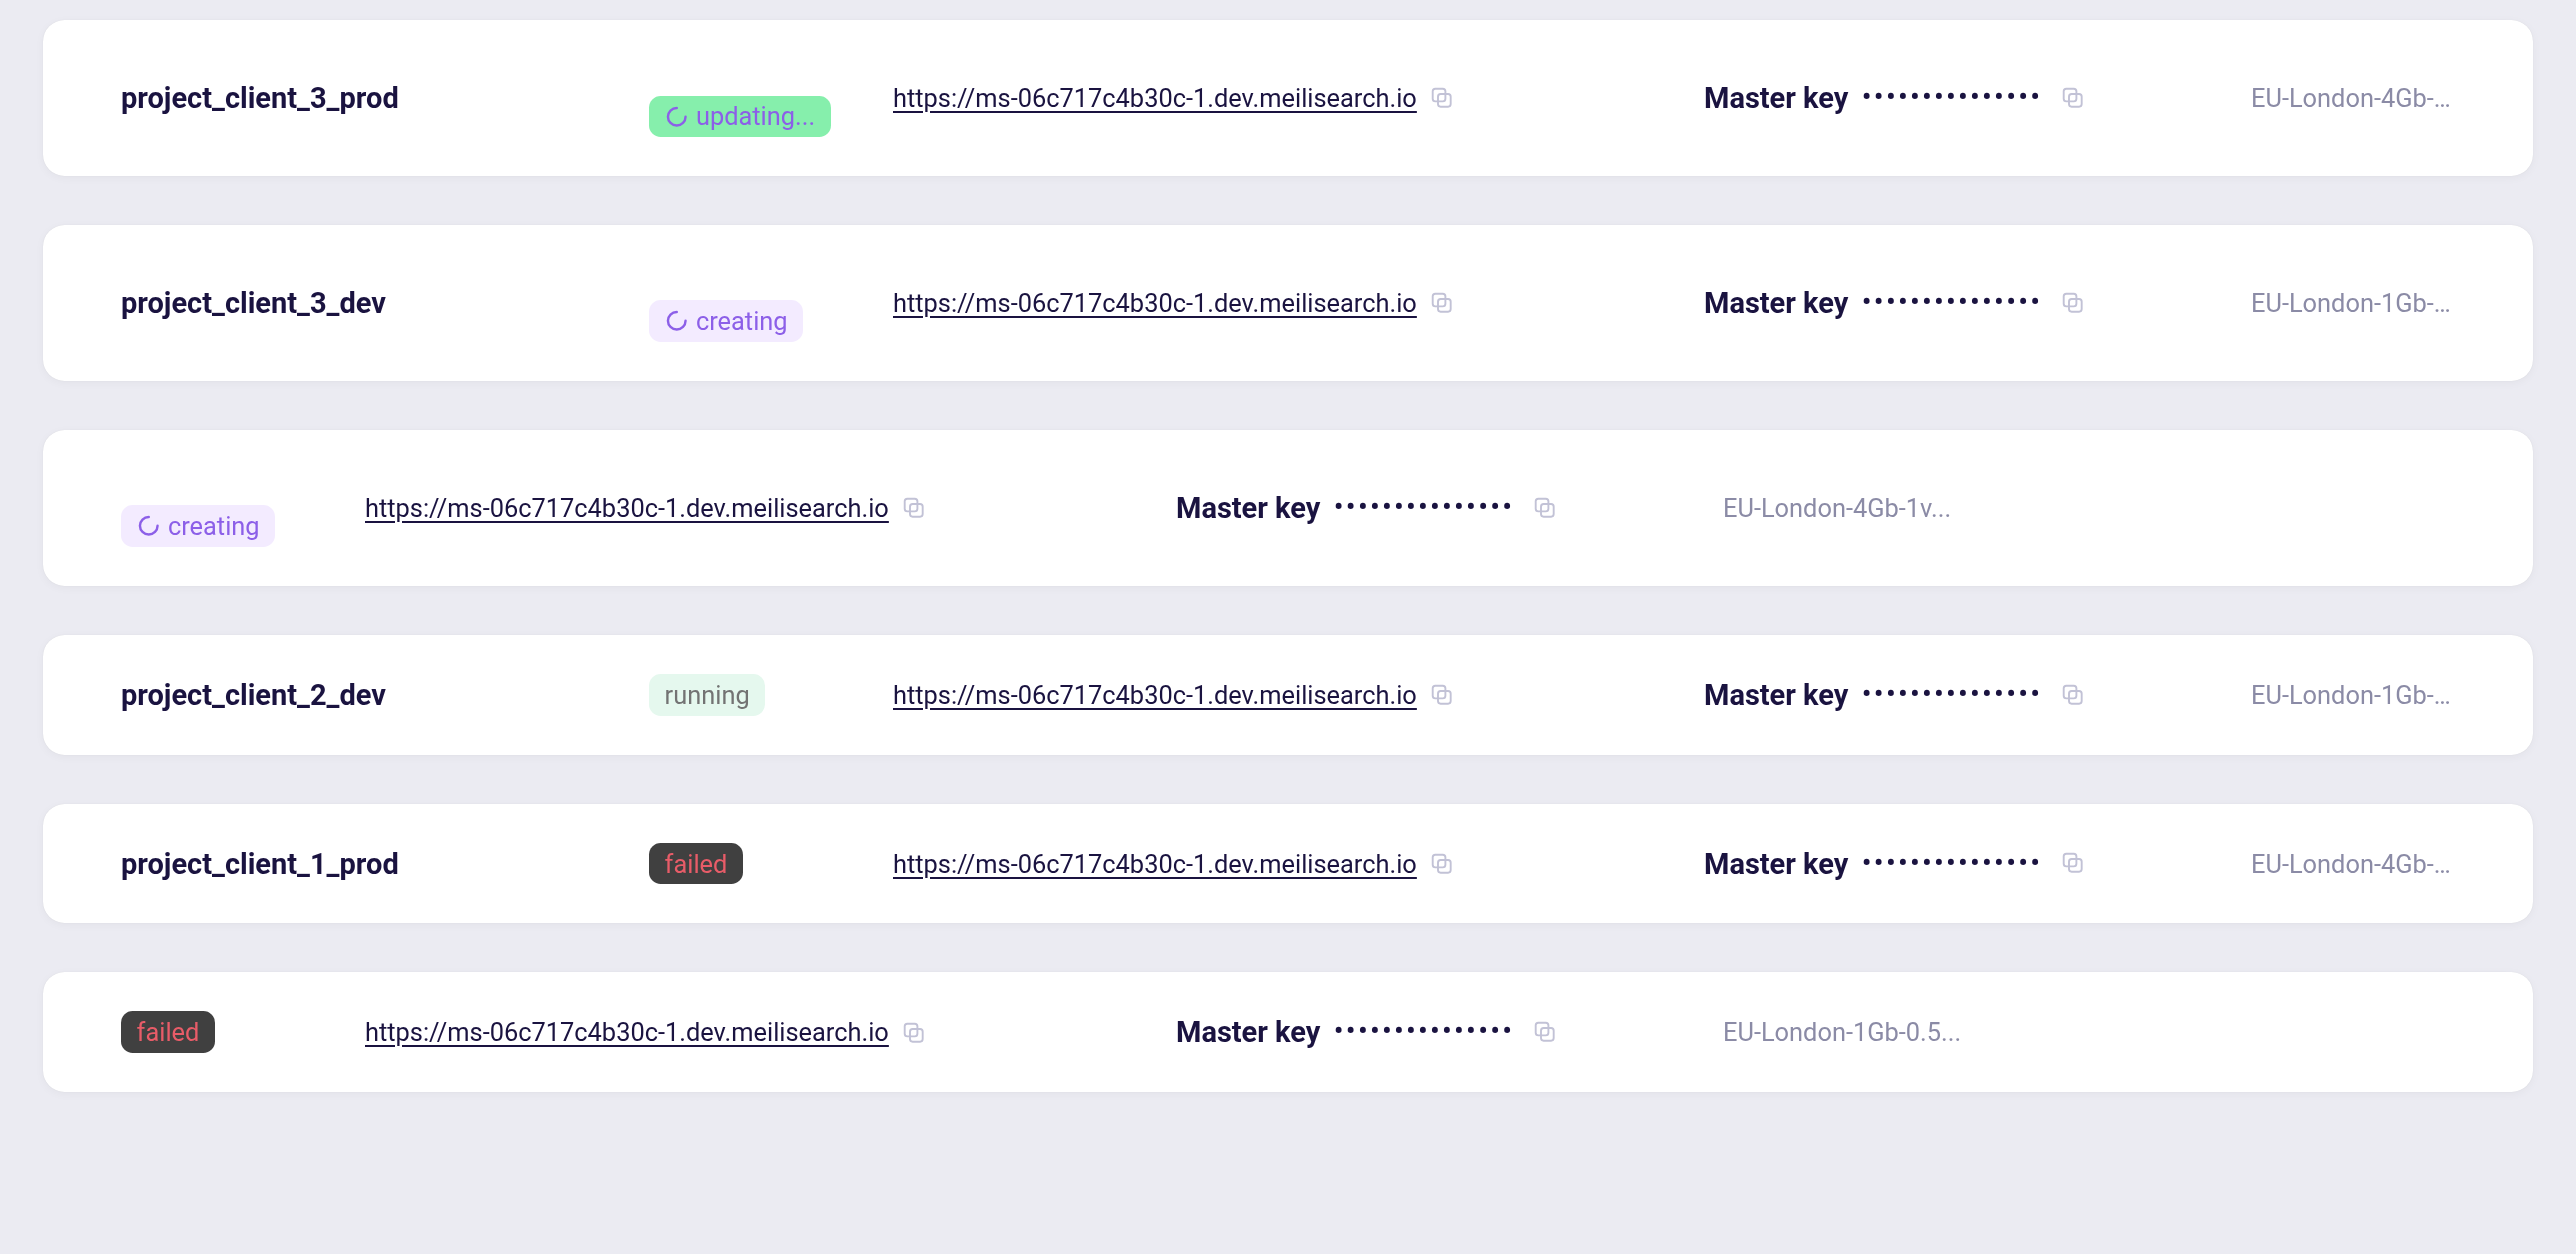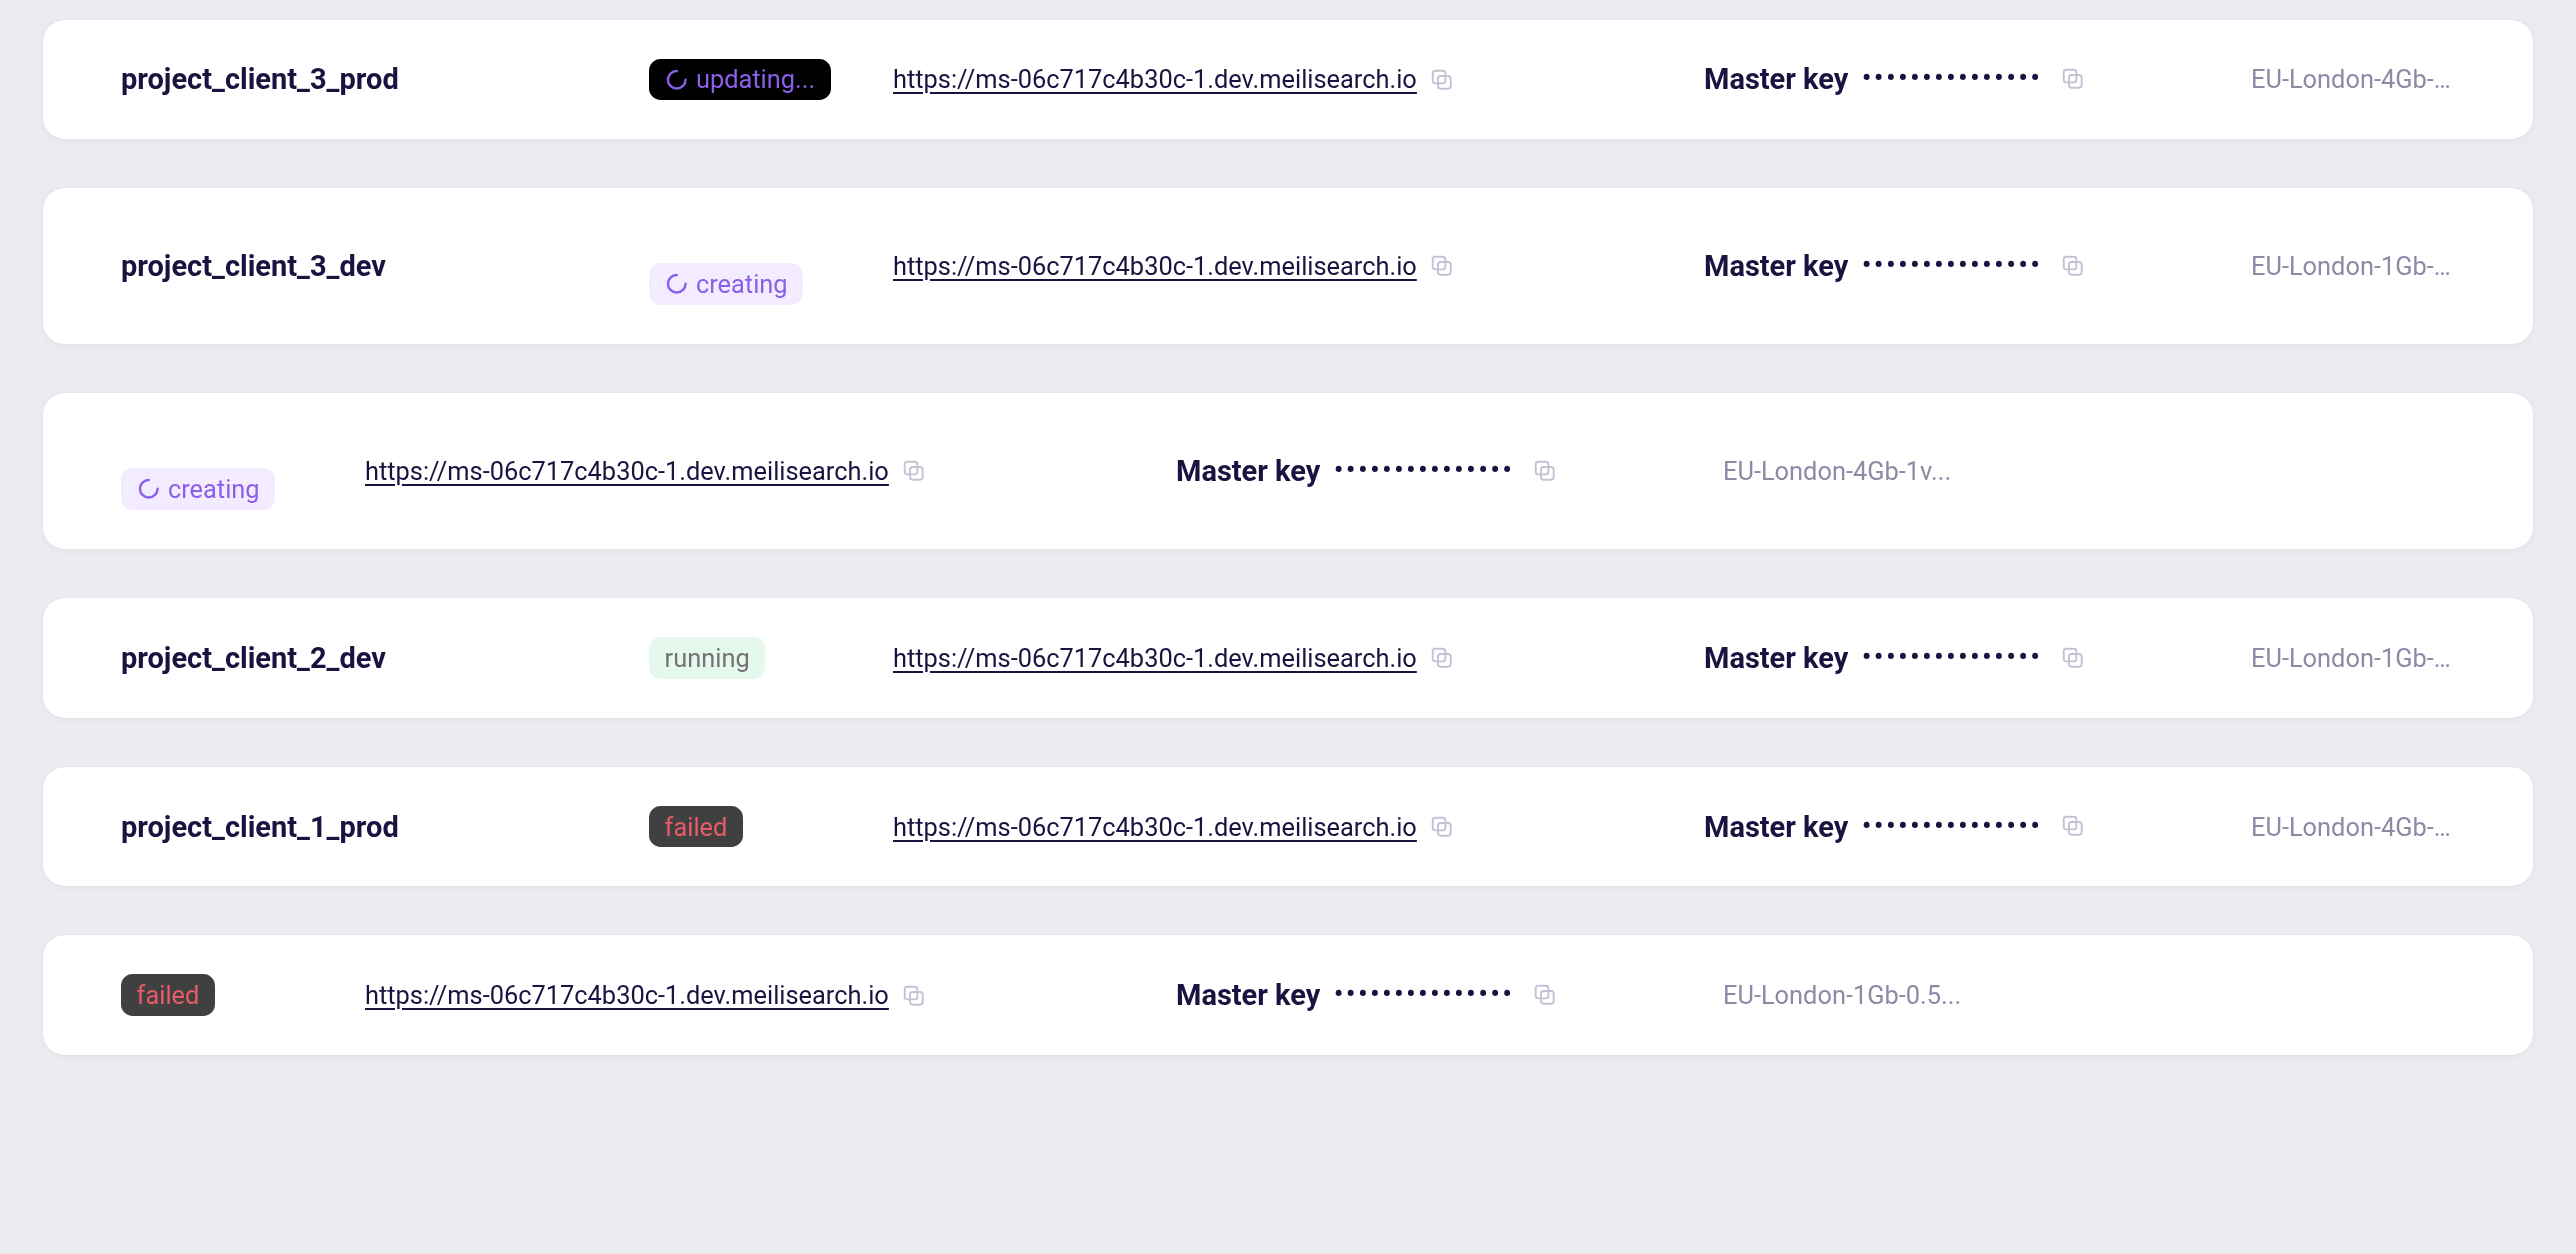--- a/index.html
+++ b/index.html
@@ -34,21 +34,21 @@
   }
   .status-badge {
     display: inline-flex;
     align-items: center;
     gap: 7.8px;
     padding: 5.9px 15.6px;
     border-radius: 11.7px;
     font-size: 25.4px;
     font-weight: 400;
   }
-  .status-updating { background: #000000; color: #8c5fe8; }
+  .status-updating { background: #86efac; color: #8c5fe8; margin-top: 37px; }
   .status-creating { background: #f3ebff; color: #8c5fe8; margin-top: 36px; }
   .status-running  { background: #e5f8ee; color: #737373; justify-content: center; }
   .status-failed   { background: #404040; color: #e85c68; }
   .spinner-icon {
     display:inline-flex;
     align-items:center;
   }
   .spinner-icon svg { display:block; }
   .col-url {
     flex: 0 0 811px;

